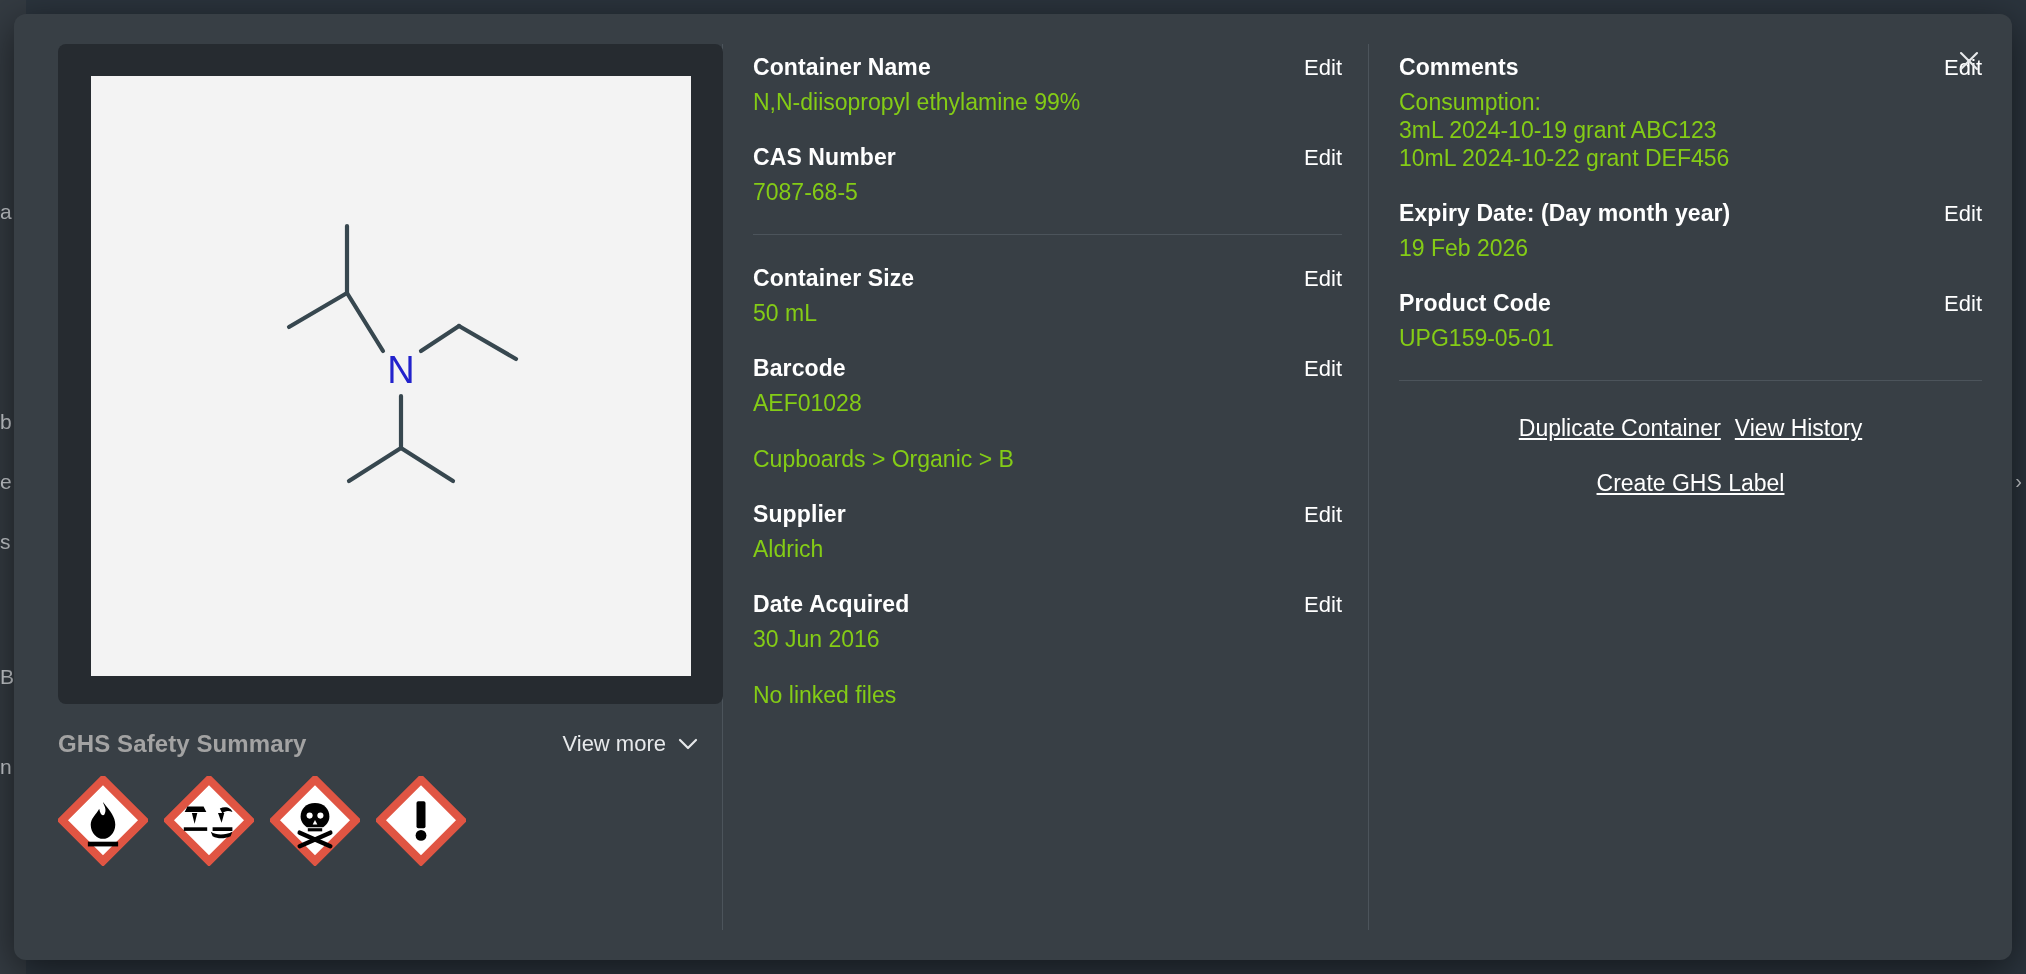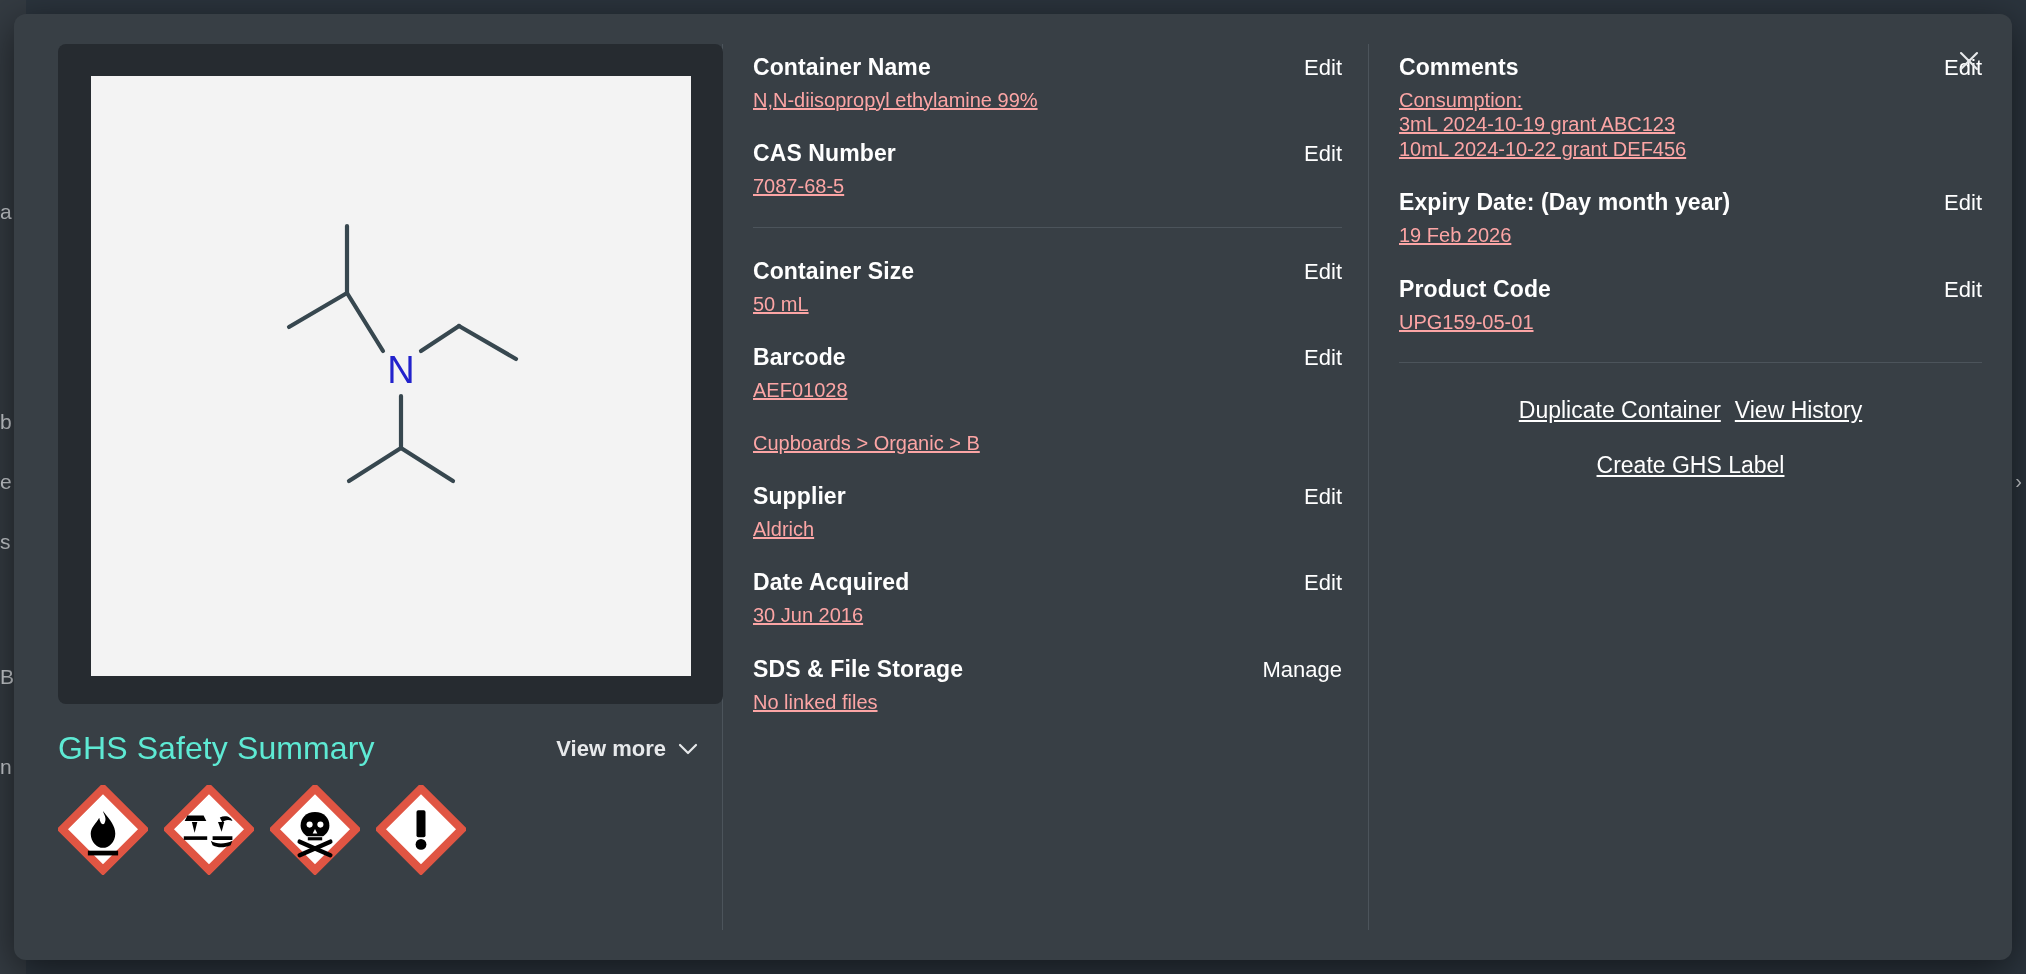--- a/index.html
+++ b/index.html
@@ -108,33 +108,32 @@
     margin-top: 26px;
     padding-right: 10px;
   }
   .ghs-head {
     display: flex;
     align-items: center;
     justify-content: space-between;
     width: 640px;
   }
   .ghs-title {
-    font-size: 32px;
-    font-weight: normal;
-    color: #5eead4;
+    font-size: 24px;
+    font-weight: bold;
+    color: #a3a3a3;
     letter-spacing: .1px;
   }
   .ghs-viewmore {
     display: flex;
     align-items: flex-start;
     gap: 12px;
     font-size: 22px;
     color: #e7e9eb;
     cursor: pointer;
-    font-weight: bold;
   }
   .ghs-viewmore .chev {
     display: inline-block;
     transform: translateY(-1px);
   }
 
   .pictograms {
     display: flex;
     gap: 16px;
     margin-top: 18px;
@@ -188,25 +187,24 @@
     color: #ffffff;
     letter-spacing: .1px;
   }
   .field-action {
     font-size: 22px;
     color: #ffffff;
     cursor: pointer;
     white-space: nowrap;
   }
   .field-value {
-    font-size: 20px;
-    color: #fca5a5;
+    font-size: 23px;
+    color: #84cc16;
     margin-top: 7px;
     line-height: 1.22;
-    text-decoration: underline;
   }
   .field-value .vline { display: block; }
 
   .hr {
     height: 1px;
     background: #4c545b;
     margin: 8px 0 30px 0;
   }
   .hr-right { margin: 24px 0 34px 0; }
 
@@ -400,24 +398,20 @@
 
       <div class="field">
         <div class="field-head">
           <span class="field-label">Date Acquired</span>
           <span class="field-action">Edit</span>
         </div>
         <div class="field-value">30 Jun 2016</div>
       </div>
 
       <div class="field">
-        <div class="field-head">
-          <span class="field-label">SDS &amp; File Storage</span>
-          <span class="field-action">Manage</span>
-        </div>
         <div class="field-value">No linked files</div>
       </div>
 
     </div>
 
     <div class="vsep"></div>
 
     <div class="col-right">
 
       <div class="field">

